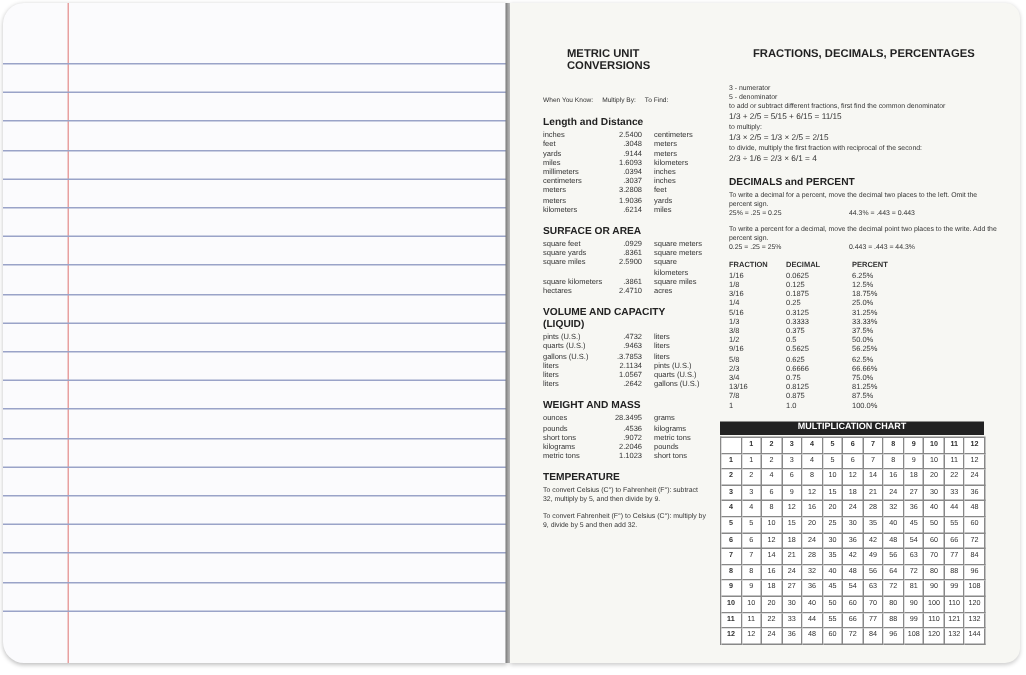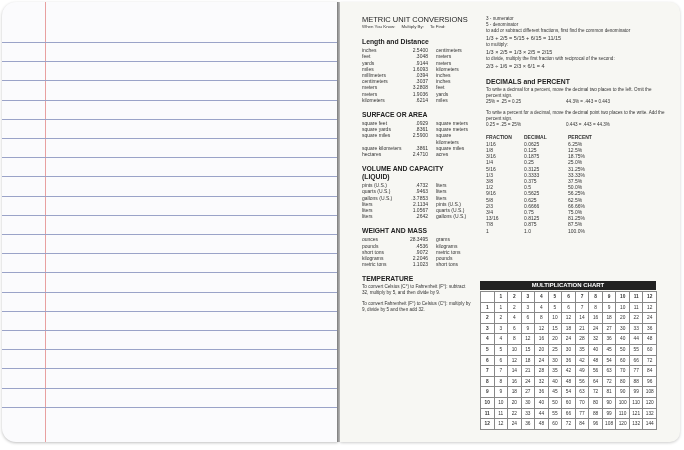--- a/index.html
+++ b/index.html
@@ -4,21 +4,21 @@
 <style>
   html,body{margin:0;padding:0;background:#fff;}
   body{width:684px;height:450px;position:relative;overflow:hidden;font-family:"Liberation Sans",sans-serif;color:#333;}
   .left-page{position:absolute;left:2px;top:2px;width:336px;height:440px;background:#fbfbfd;border-radius:14px 0 0 14px;box-shadow:0 1px 3px rgba(0,0,0,0.25);overflow:hidden;}
   .margin-line{position:absolute;left:43px;top:0;width:1px;height:100%;background:#e8a0a0;}
   .rule{position:absolute;left:0;right:0;height:1px;background:#9aa3c8;}
   .spine{position:absolute;left:337px;top:2px;width:3px;height:440px;background:linear-gradient(to right,#777,#ccc);}
   .right-page{position:absolute;left:340px;top:2px;width:340px;height:440px;background:#f7f7f3;border-radius:0 10px 10px 0;box-shadow:0 1px 3px rgba(0,0,0,0.2);}
   .col1{position:absolute;left:22px;top:14px;width:110px;font-size:5px;line-height:6.2px;}
   .col2{position:absolute;left:146px;top:14px;width:180px;font-size:5px;line-height:6.2px;}
-  h1{font-size:7.5px;font-weight:normal;margin:0;line-height:8px;color:#222;}
+  h1{font-size:7.5px;font-weight:bold;margin:16px;line-height:8px;color:#222;}
   h2{font-size:6.8px;font-weight:bold;margin:8px 0 1px 0;line-height:8px;color:#222;}
   .sub{font-size:4.4px;margin-bottom:6px;}
   .sub span{margin-right:6px;}
   .row{display:flex;}
   .row .a{width:42px;}
   .row .b{width:24px;text-align:right;margin-right:8px;}
   .row .c{flex:1;}
   .txt{margin:0;font-size:4.6px;line-height:6px;}
   .frac{font-size:5.5px;margin:1px 0;}
   .ftable .row .a{width:38px;}
@@ -196,20 +196,21 @@
           <span class="b">1.1023</span>
           <span class="c">short tons</span>
         </div>
       </div>
     <h2>TEMPERATURE</h2>
     <p class="txt">To convert Celsius (C°) to Fahrenheit (F°): subtract 32, multiply by 5, and then divide by 9.</p>
     <p class="txt" style="margin-top:5px">To convert Fahrenheit (F°) to Celsius (C°): multiply by 9, divide by 5 and then add 32.</p>
   </div>
 
   <div class="col2">
+    <h1>FRACTIONS, DECIMALS, PERCENTAGES</h1>
     <p class="txt">3 - numerator</p>
     <p class="txt">5 - denominator</p>
     <p class="txt">to add or subtract different fractions, first find the common denominator</p>
     <p class="frac">1/3 + 2/5 = 5/15 + 6/15 = 11/15</p>
     <p class="txt">to multiply:</p>
     <p class="frac">1/3 × 2/5 = 1/3 × 2/5 = 2/15</p>
     <p class="txt">to divide, multiply the first fraction with reciprocal of the second:</p>
     <p class="frac">2/3 ÷ 1/6 = 2/3 × 6/1 = 4</p>
     <h2>DECIMALS and PERCENT</h2>
     <p class="txt">To write a decimal for a percent, move the decimal two places to the left. Omit the percent sign.</p>

